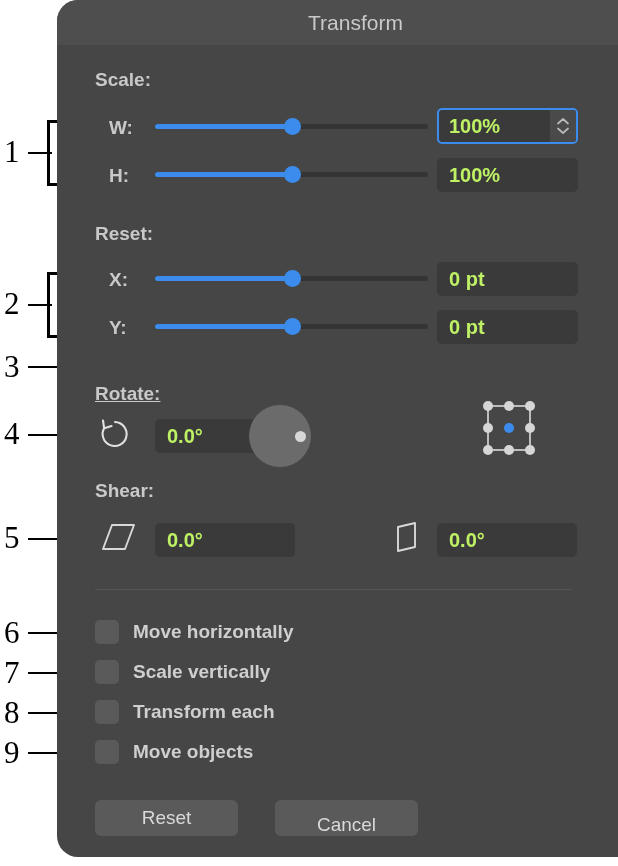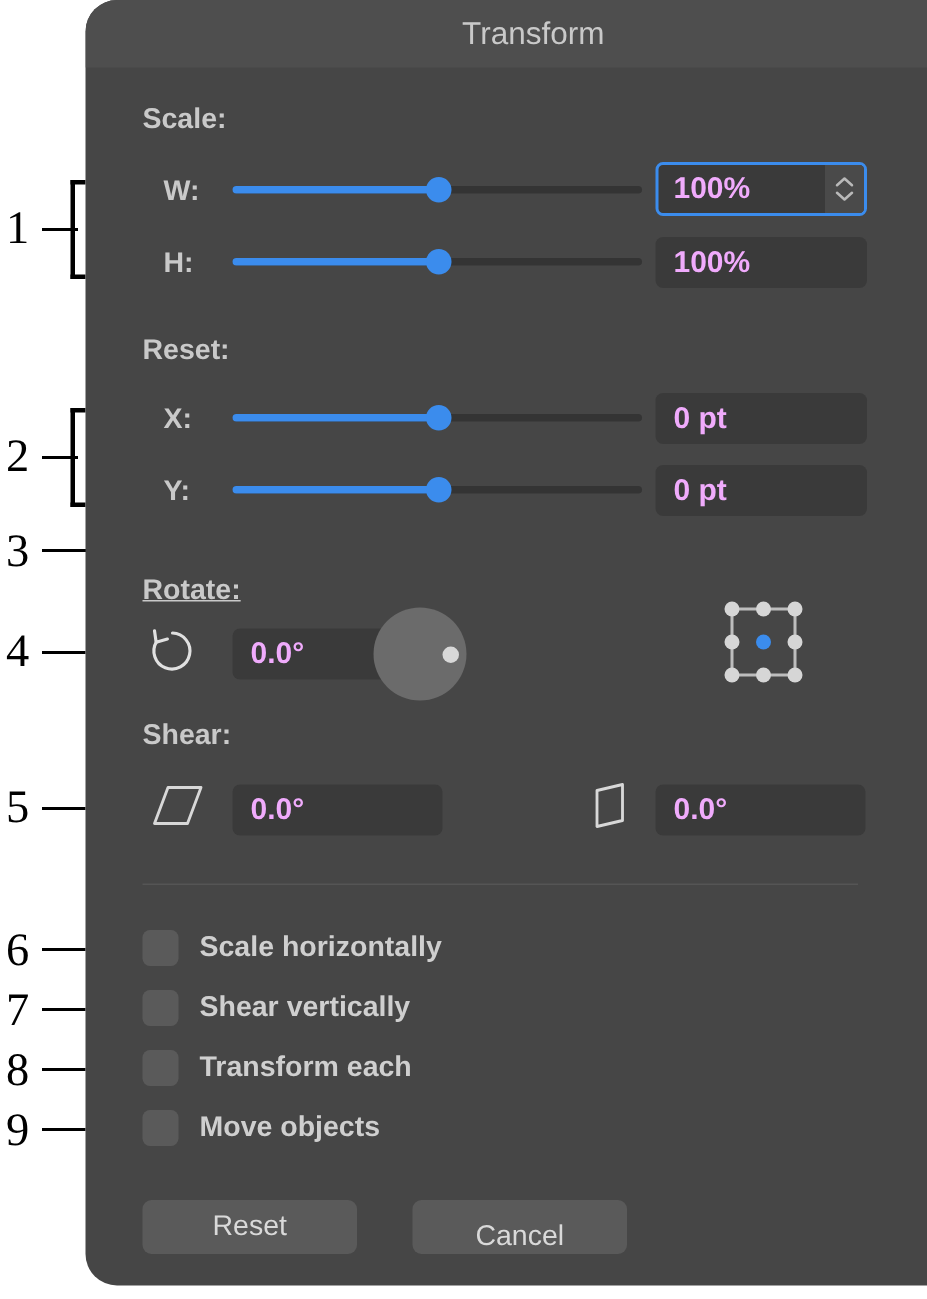--- a/index.html
+++ b/index.html
@@ -119,21 +119,21 @@
     margin-left: -8px;
     border-radius: 50%;
     background: #3b8ced;
   }
 
   
   .field {
     position: absolute;
     background: #3a3a3a;
     border-radius: 5px;
-    color: #f0abfc;
+    color: #bef264;
     font-size: 20px;
     font-weight: bold;
     display: flex;
     align-items: center;
     box-sizing: border-box;
     padding-left: 12px;
   }
   .field.focused {
     border: 2px solid #3b8ced;
     background: #3a3a3a;
@@ -394,25 +394,25 @@
       </svg>
     </span>
     <div class="field" style="left:380px; top:478px; width:140px; height:34px;">
       <span>0.0°</span>
     </div>
 
     <div class="divider" style="top:544px;"></div>
 
     <div class="check-row" style="top:574px;">
       <span class="checkbox"></span>
-      <span class="check-label">Scale horizontally</span>
+      <span class="check-label">Move horizontally</span>
     </div>
     <div class="check-row" style="top:614px;">
       <span class="checkbox"></span>
-      <span class="check-label">Shear vertically</span>
+      <span class="check-label">Scale vertically</span>
     </div>
     <div class="check-row" style="top:654px;justify-content:flex-end;">
       <span class="checkbox"></span>
       <span class="check-label">Transform each</span>
     </div>
     <div class="check-row" style="top:694px;">
       <span class="checkbox"></span>
       <span class="check-label">Move objects</span>
     </div>
 

